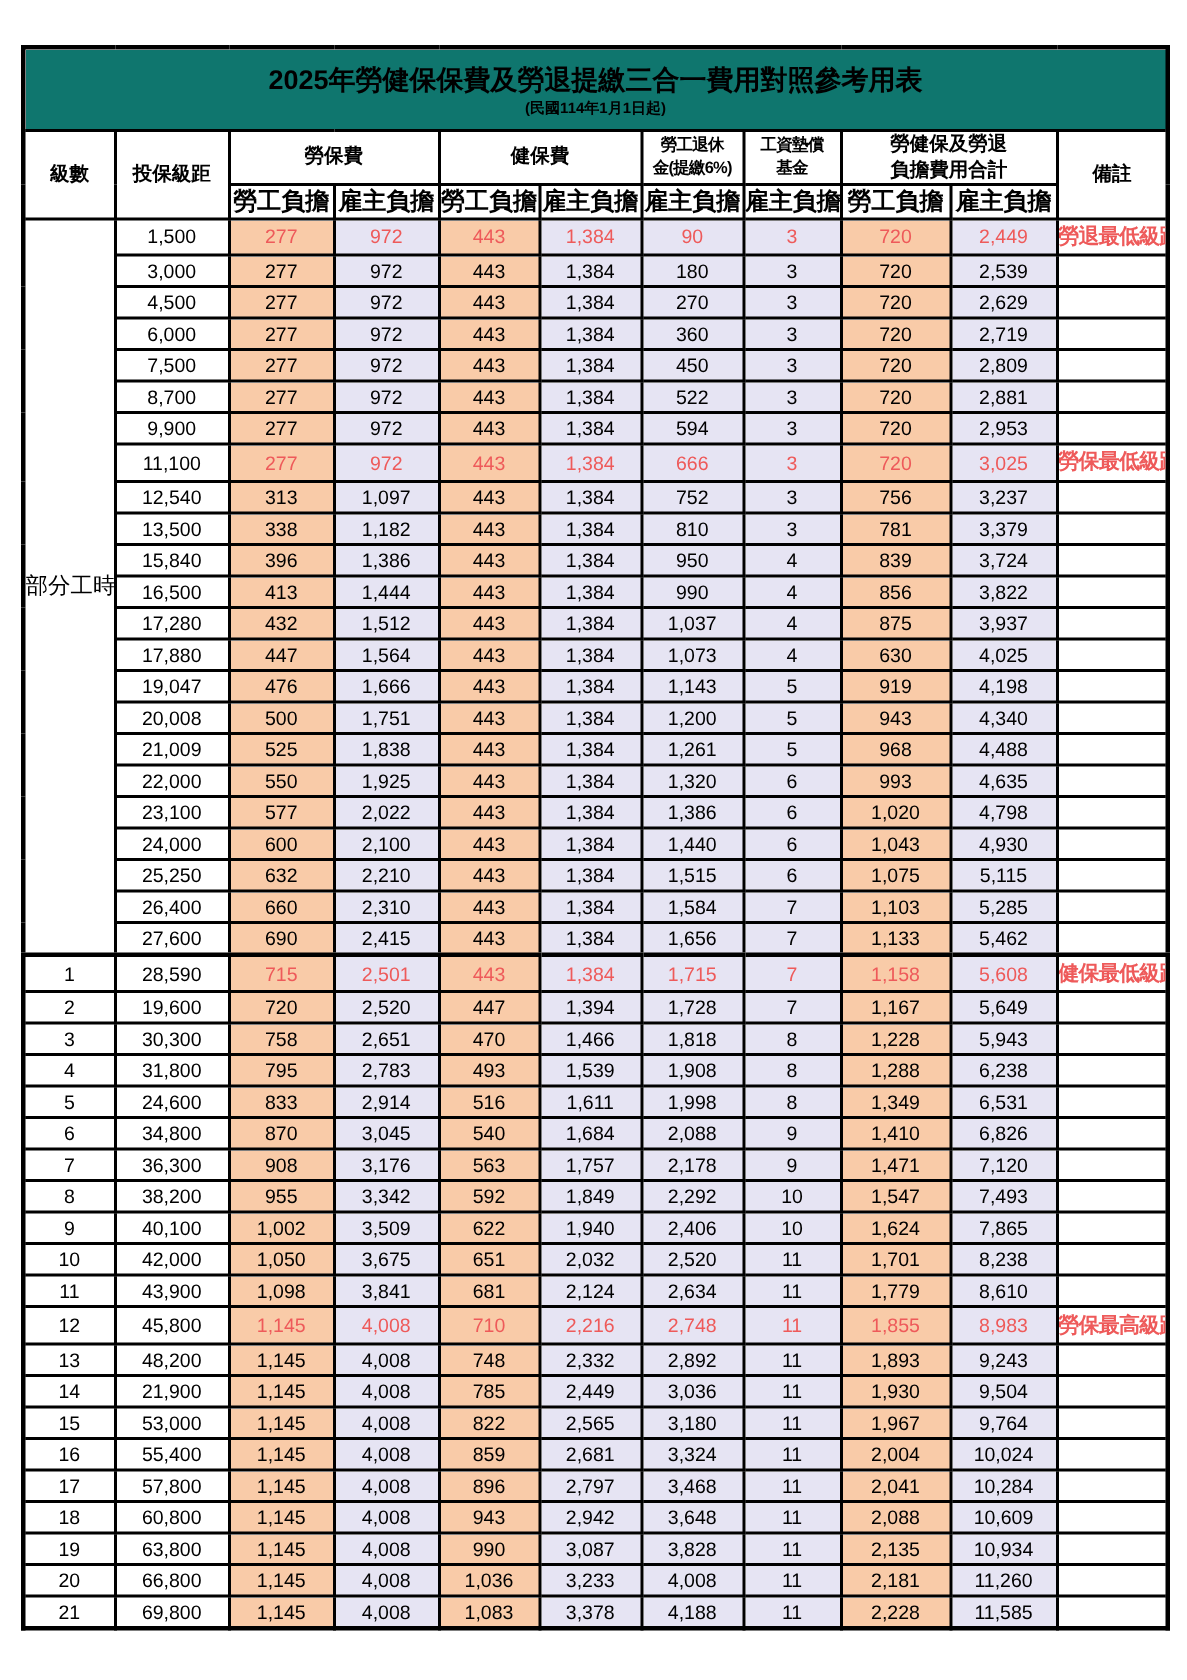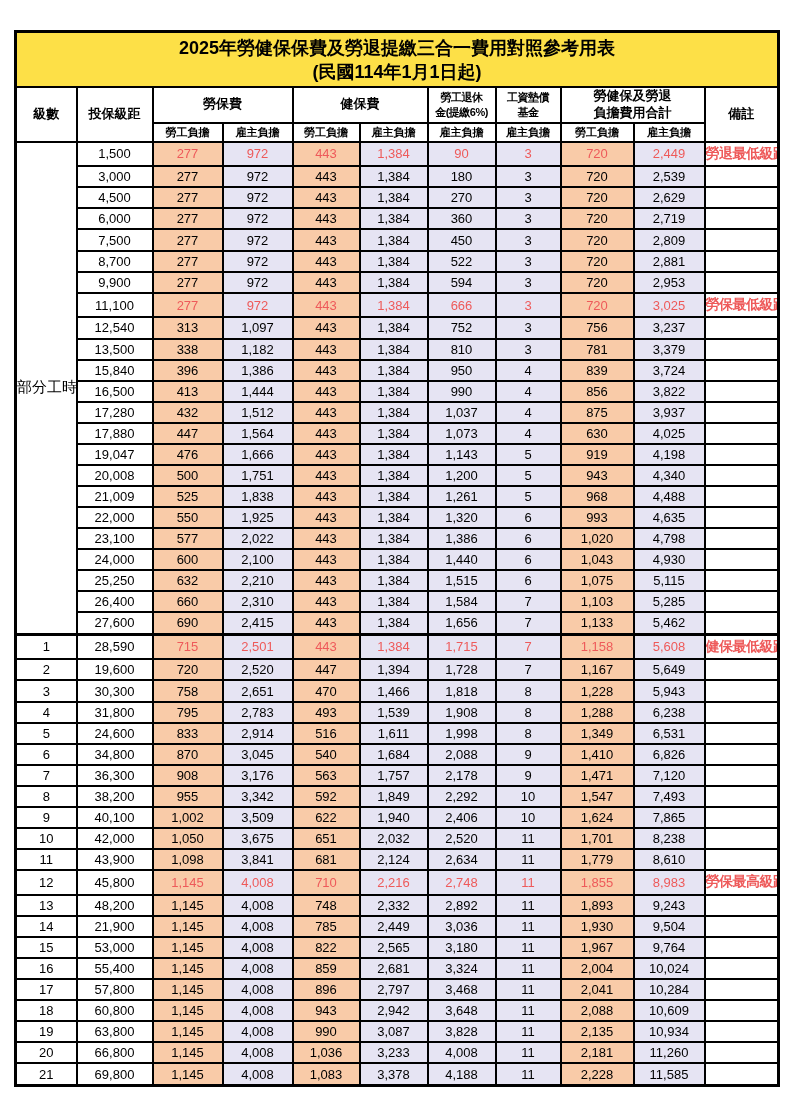--- a/index.html
+++ b/index.html
@@ -26,33 +26,33 @@
   }
   th,td{
     border:2px solid var(--border);
     padding:0;
     text-align:center;
     vertical-align:middle;
     white-space:nowrap;
     overflow:hidden;
     color:#000;
   }
-  .title-cell{height:55px;background:#fde047;}
+  .title-cell{height:55px;background:#0f766e;}
   .title-line{font-size:18px;font-weight:bold;line-height:1.5;}
-  .subtitle-line{font-size:18px;font-weight:bold;line-height:1.2;}
+  .subtitle-line{font-size:10px;font-weight:bold;line-height:1.2;}
   tr.h1 th{
     height:36px;
     font-size:13px;font-weight:bold;
     white-space:pre-line;line-height:1.3;
     background:#fff;
   }
   tr.h1 th.tight{font-size:11px;letter-spacing:-0.5px;}
   tr.h2 th{
     height:19px;
-    font-size:11px;font-weight:bold;
+    font-size:16px;font-weight:bold;
     background:#fff;
   }
   th.emp,td.emp{background:var(--emp);}
   th.er,td.er{background:var(--er);}
   td.level-cell,td.bracket-cell{font-size:13px;background:#fff;}
   td.part-time{font-size:15px;}
   td.value-cell{font-size:13px;}
   td.remark-cell{font-size:14px;font-weight:bold;color:var(--red);background:#fff;letter-spacing:-0.5px;}
   tr.red-row td.value-cell{color:var(--red);}
   tr.section-start td{border-top:3px solid var(--border);}

